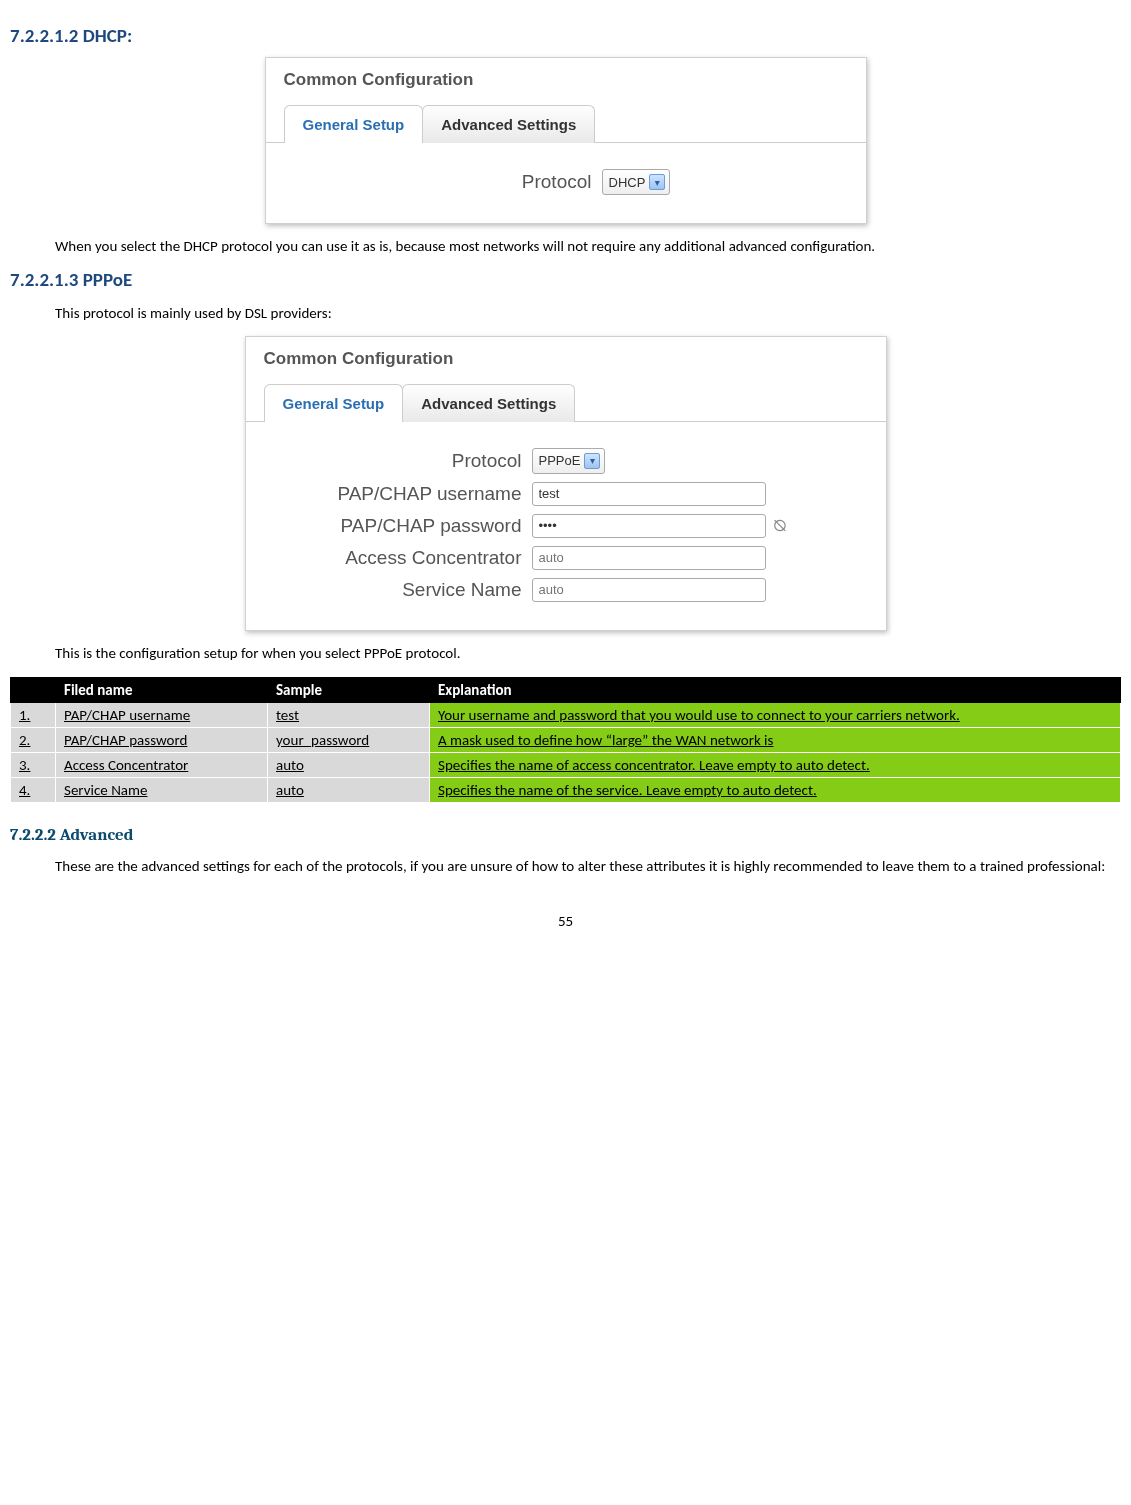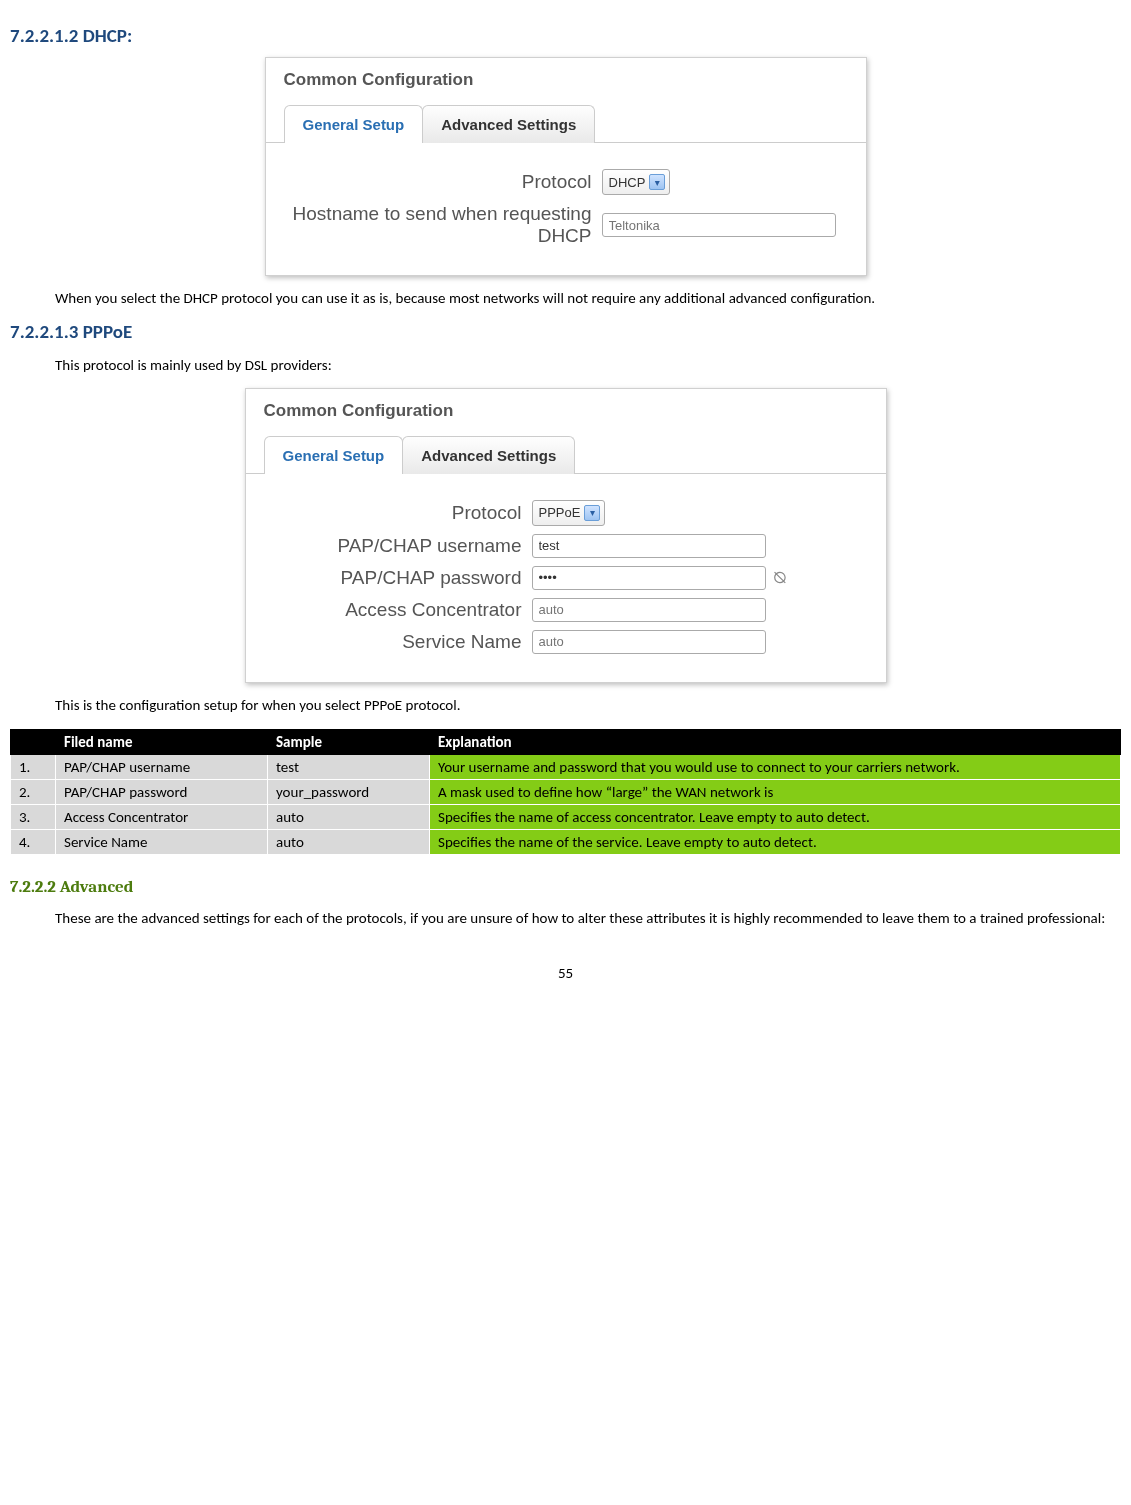--- a/index.html
+++ b/index.html
@@ -11,21 +11,21 @@
     padding: 20px 10px 40px 10px;
     width: 1111px;
   }
   .heading5 {
     color: #1F497D;
     font-weight: bold;
     font-size: 19px;
     margin: 4px 0 10px 0;
   }
   .heading4 {
-    color: #4d7c0f;
+    color: #0c4a6e;
     font-family: Cambria, Georgia, serif;
     font-weight: bold;
     font-size: 17px;
     margin: 22px 0 10px 0;
   }
   .para {
     margin: 12px 0;
     text-align: justify;
     line-height: 1.35;
   }
@@ -137,20 +137,21 @@
   .pw-row { display: flex; align-items: center; }
   .eye {
     margin-left: 8px;
     color: #888;
     font-size: 16px;
   }
   table.desc {
     border-collapse: collapse;
     width: 100%;
     margin: 14px 0 10px 0;
+    text-decoration: underline;
   }
   table.desc th {
     background: #000;
     color: #fff;
     font-weight: bold;
     text-align: left;
     padding: 3px 8px;
     border: 1px solid #000;
     font-size: 15px;
   }
@@ -191,24 +192,20 @@
       <div class="tab inactive">Advanced Settings</div>
     </div>
     <div class="form-area">
       <div class="row">
         <div class="row-label dhcp">Protocol</div>
         <div class="select">
           <span>DHCP</span>
           <span class="caret">▾</span>
         </div>
       </div>
-      <div class="row">
-        <div class="row-label dhcp">Hostname to send when requesting DHCP</div>
-        <input type="text" class="txt w220 placeholder" placeholder="Teltonika" style="">
-      </div>
     </div>
   </div>
 </div>
 
 <p class="para indent">When you select the DHCP protocol you can use it as is, because most networks will not require any additional advanced configuration.</p>
 
 <div class="heading5">7.2.2.1.3   PPPoE</div>
 
 <p class="para indent">This protocol is mainly used by DSL providers:</p>
 

